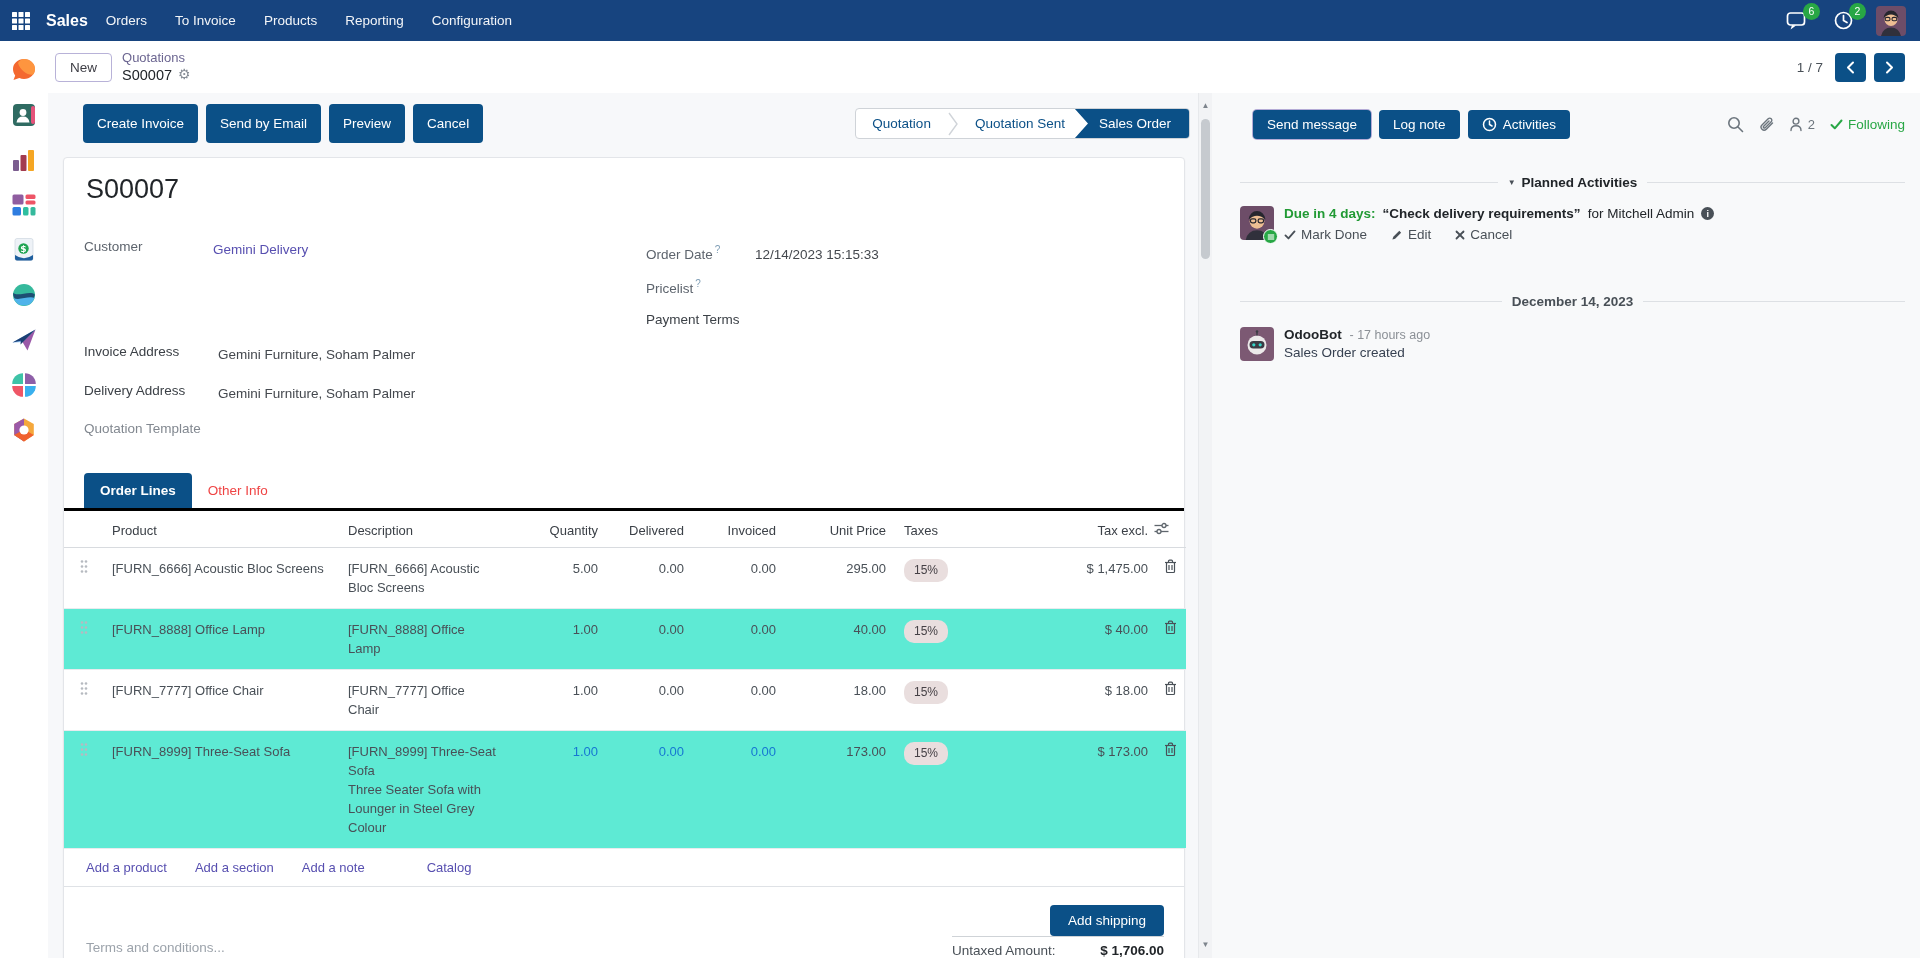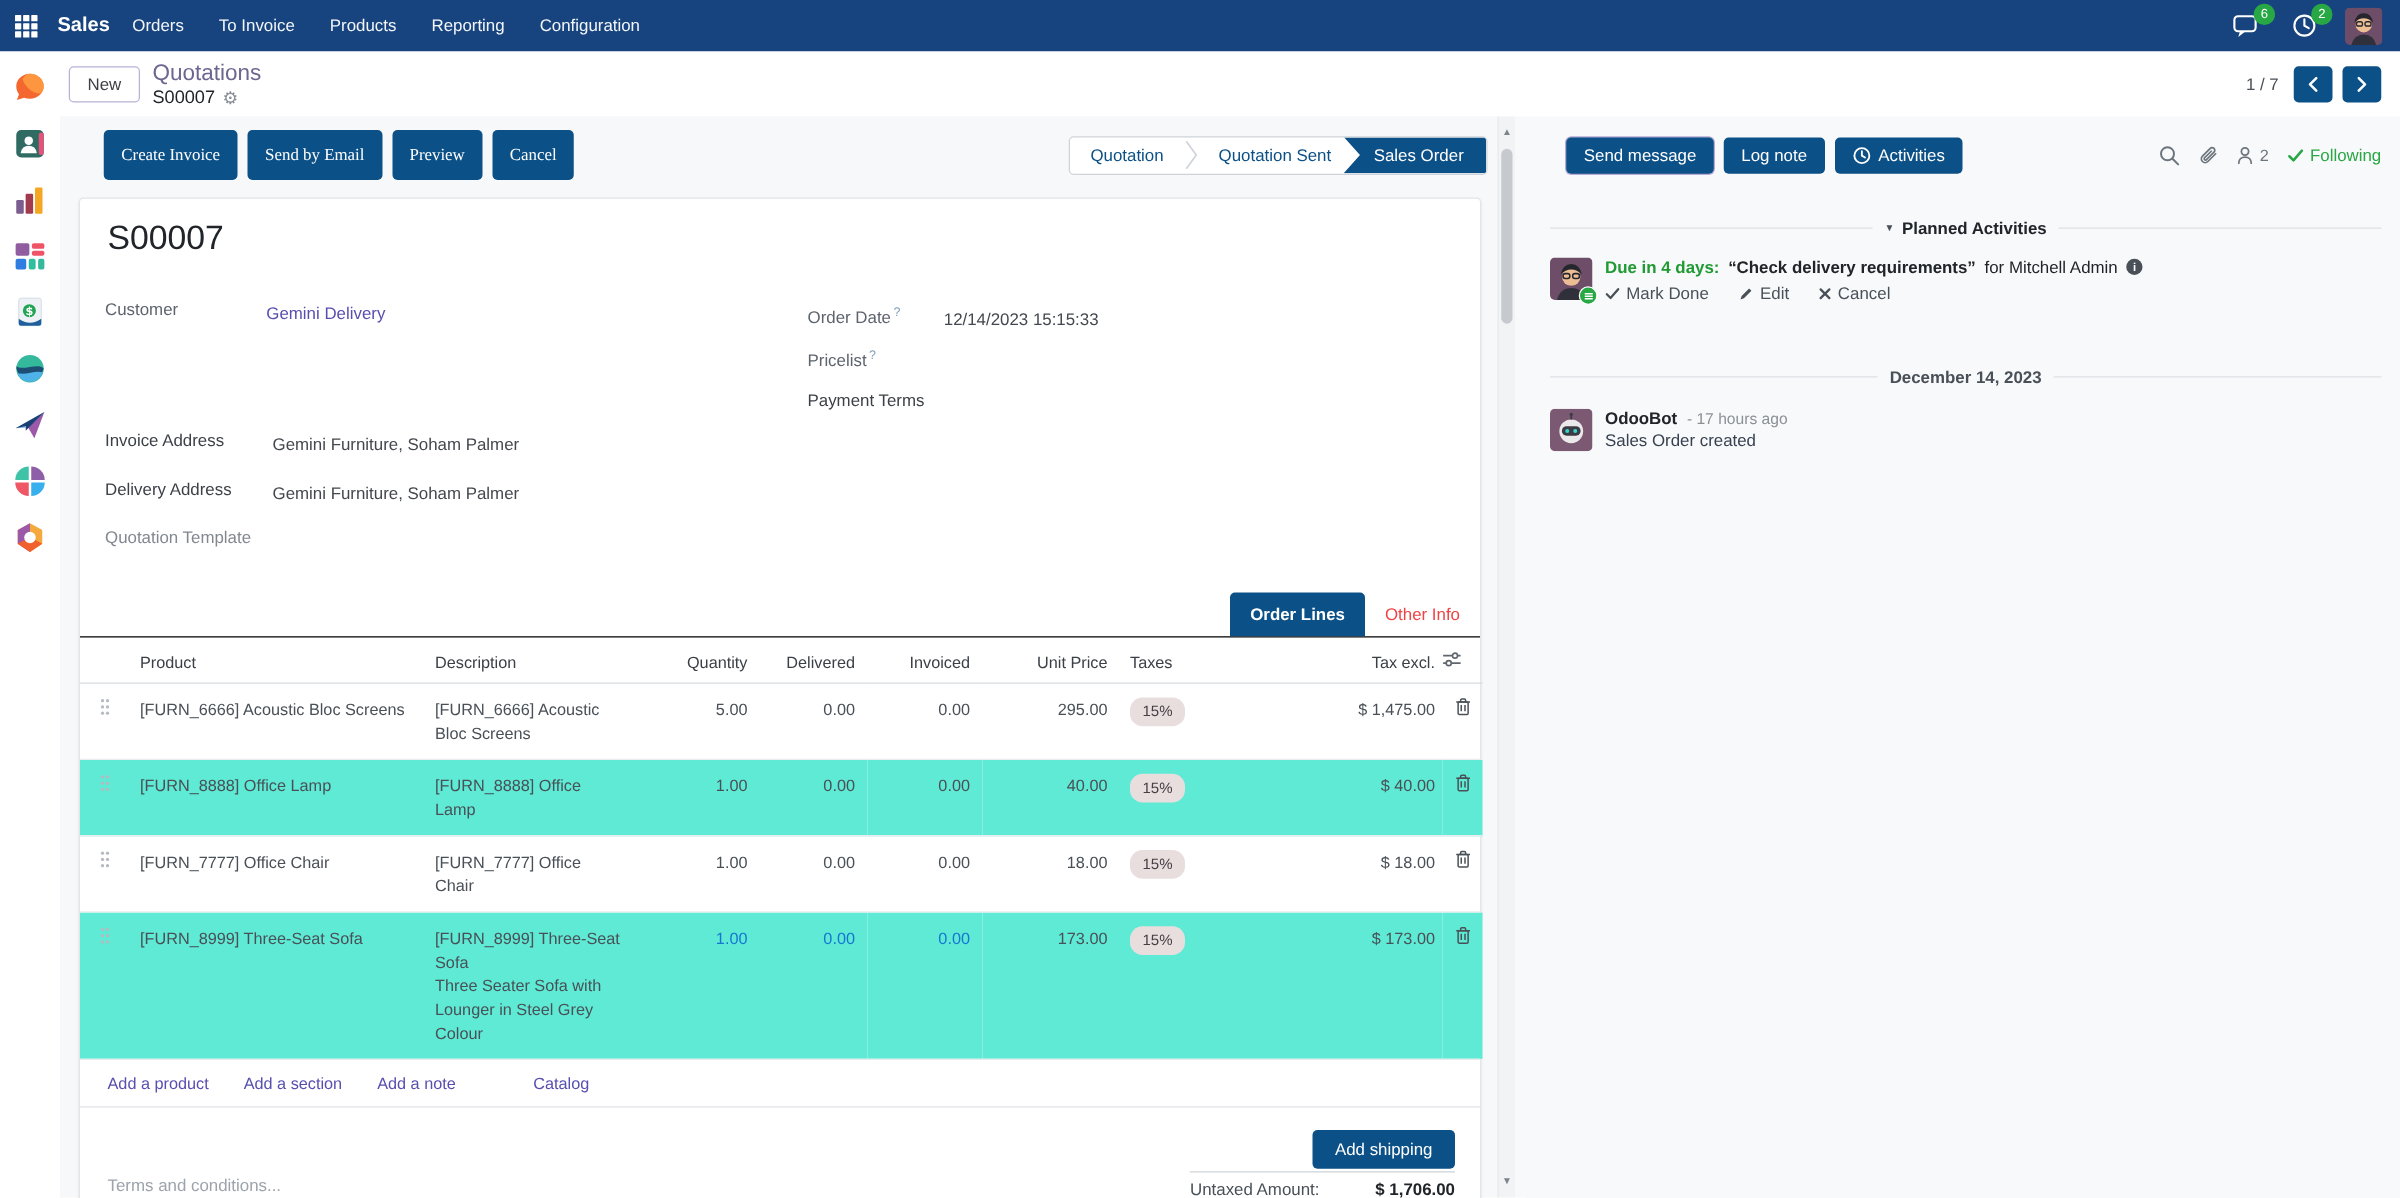--- a/index.html
+++ b/index.html
@@ -23,40 +23,40 @@
   .sidebar { position:fixed; left:0; top:41px; width:48px; bottom:0; background:#fff;
     display:flex; flex-direction:column; align-items:center; padding-top:15px; gap:17px; z-index:40; }
   .app-ico { width:28px; height:28px; cursor:pointer; }
 
   
   .bcbar { position:fixed; left:48px; top:41px; right:0; height:52px; background:#fff;
     display:flex; align-items:center; padding:0 15px 0 7px; z-index:30; }
   .btn-new { background:#fff; border:1px solid #b8b2d8; border-radius:4px; padding:6px 14px;
     font-size:13.5px; color:#3e3e45; cursor:pointer; font-family:inherit; }
   .bc-col { margin-left:10px; display:flex; flex-direction:column; line-height:1.25; }
-  .bc-parent { font-size:18px; color:#6c6691; cursor:pointer; }
+  .bc-parent { font-size:13px; color:#6c6691; cursor:pointer; }
   .bc-current { font-size:14.5px; color:#212529; display:flex; align-items:center; gap:6px; }
   .bc-gear { color:#878d96; font-size:14px; cursor:pointer; }
   .pager { margin-left:auto; display:flex; align-items:center; gap:8px; }
   .pager-count { font-size:13.5px; color:#495057; margin-right:4px; }
   .pager-btn { width:31px; height:29px; background:#0b5087; border:none; border-radius:4px;
     display:flex; align-items:center; justify-content:center; cursor:pointer; }
 
   
   .main { position:fixed; left:48px; top:93px; right:0; bottom:0; display:flex; }
   .form-region { width:1150px; background:#f7f8fa; position:relative; padding:0 8px 0 15px; }
   .vscroll { width:14px; background:#f2f3f5; position:relative; border-left:1px solid #e7e9ec; }
   .vs-arrow { position:absolute; left:0; width:13px; text-align:center; color:#7d848c; font-size:8px; line-height:14px; cursor:pointer; }
   .vs-thumb { position:absolute; left:2px; top:26px; width:9px; height:140px; background:#c6cacf; border-radius:5px; cursor:pointer; }
   .chatter { flex:1; background:#f8f9fa; padding:17px 15px 0 28px; }
 
   
   .status-row { display:flex; align-items:center; padding:11px 0 0 20px; }
   .hdr-btn { background:#0b5087; color:#fff; border:none; border-radius:4px; padding:12px 14px;
-    font-size:13.5px; margin-right:8px; cursor:pointer; font-family:Liberation Serif, serif; }
+    font-size:13.5px; margin-right:8px; cursor:pointer; font-family:Liberation Sans, sans-serif; }
   .statusbar { margin-left:auto; display:flex; align-items:stretch; height:31px; background:#fff;
     border:1px solid #cfd3d8; border-radius:4px; overflow:hidden; }
   .stage { display:flex; align-items:center; padding:0 16px; font-size:13.5px; color:#0b5087; cursor:pointer; }
   .stage-sep { display:flex; align-items:center; }
   .stage.active { background:#0b5087; color:#fff; padding:0 18px 0 24px;
     clip-path:polygon(0 0, 13px 50%, 0 100%, 100% 100%, 100% 0); margin-left:-6px; }
 
   
   .sheet { margin:14px 0 0 0; width:1122px; background:#fff; border:1px solid #e3e5e9;
     border-radius:4px; box-shadow:0 1px 2px rgba(0,0,0,.05); height:1100px; position:relative; padding:16px 0 0 0; }
@@ -65,21 +65,21 @@
   .fields { position:relative; height:230px; font-size:13.5px; }
   .frow { position:absolute; display:flex; }
   .flabel { width:129px; color:#5d646d; }
   .flabel.dark { color:#3c4147; }
   .flabel.muted { color:#828890; }
   .fvalue { color:#44484e; white-space:pre-line; line-height:21px; }
   .link { color:#574fb0; cursor:pointer; }
   .help { color:#7e9db5; font-size:10px; vertical-align:super; margin-left:2px; }
 
   
-  .tabs { display:flex; align-items:flex-end; padding-left:20px; border-bottom:1px solid #000000; margin-top:12px;justify-content:flex-end; }
+  .tabs { display:flex; align-items:flex-end; padding-left:20px; border-bottom:3px solid #000000; margin-top:12px; }
   .tab { font-size:13.5px; padding:10px 16px; cursor:pointer; }
   .tab.active { background:#0b5087; color:#fff; font-weight:bold; border-radius:4px 4px 0 0; }
   .tab.inactive { color:#ef4444; }
 
   
   table.olines { width:100%; border-collapse:collapse; table-layout:fixed; font-size:13px; color:#495057; }
   .olines th { font-weight:500; color:#3b4047; text-align:left; padding:11px 8px 9px 8px; border-bottom:1px solid #d8dbdf; }
   .olines td { padding:11px 8px; vertical-align:top; border-top:1px solid #e9ebee; line-height:19px; }
   .olines tr.stripe td { background:#5eead4; }
   .olines .num { text-align:right; padding-right:10px; }

